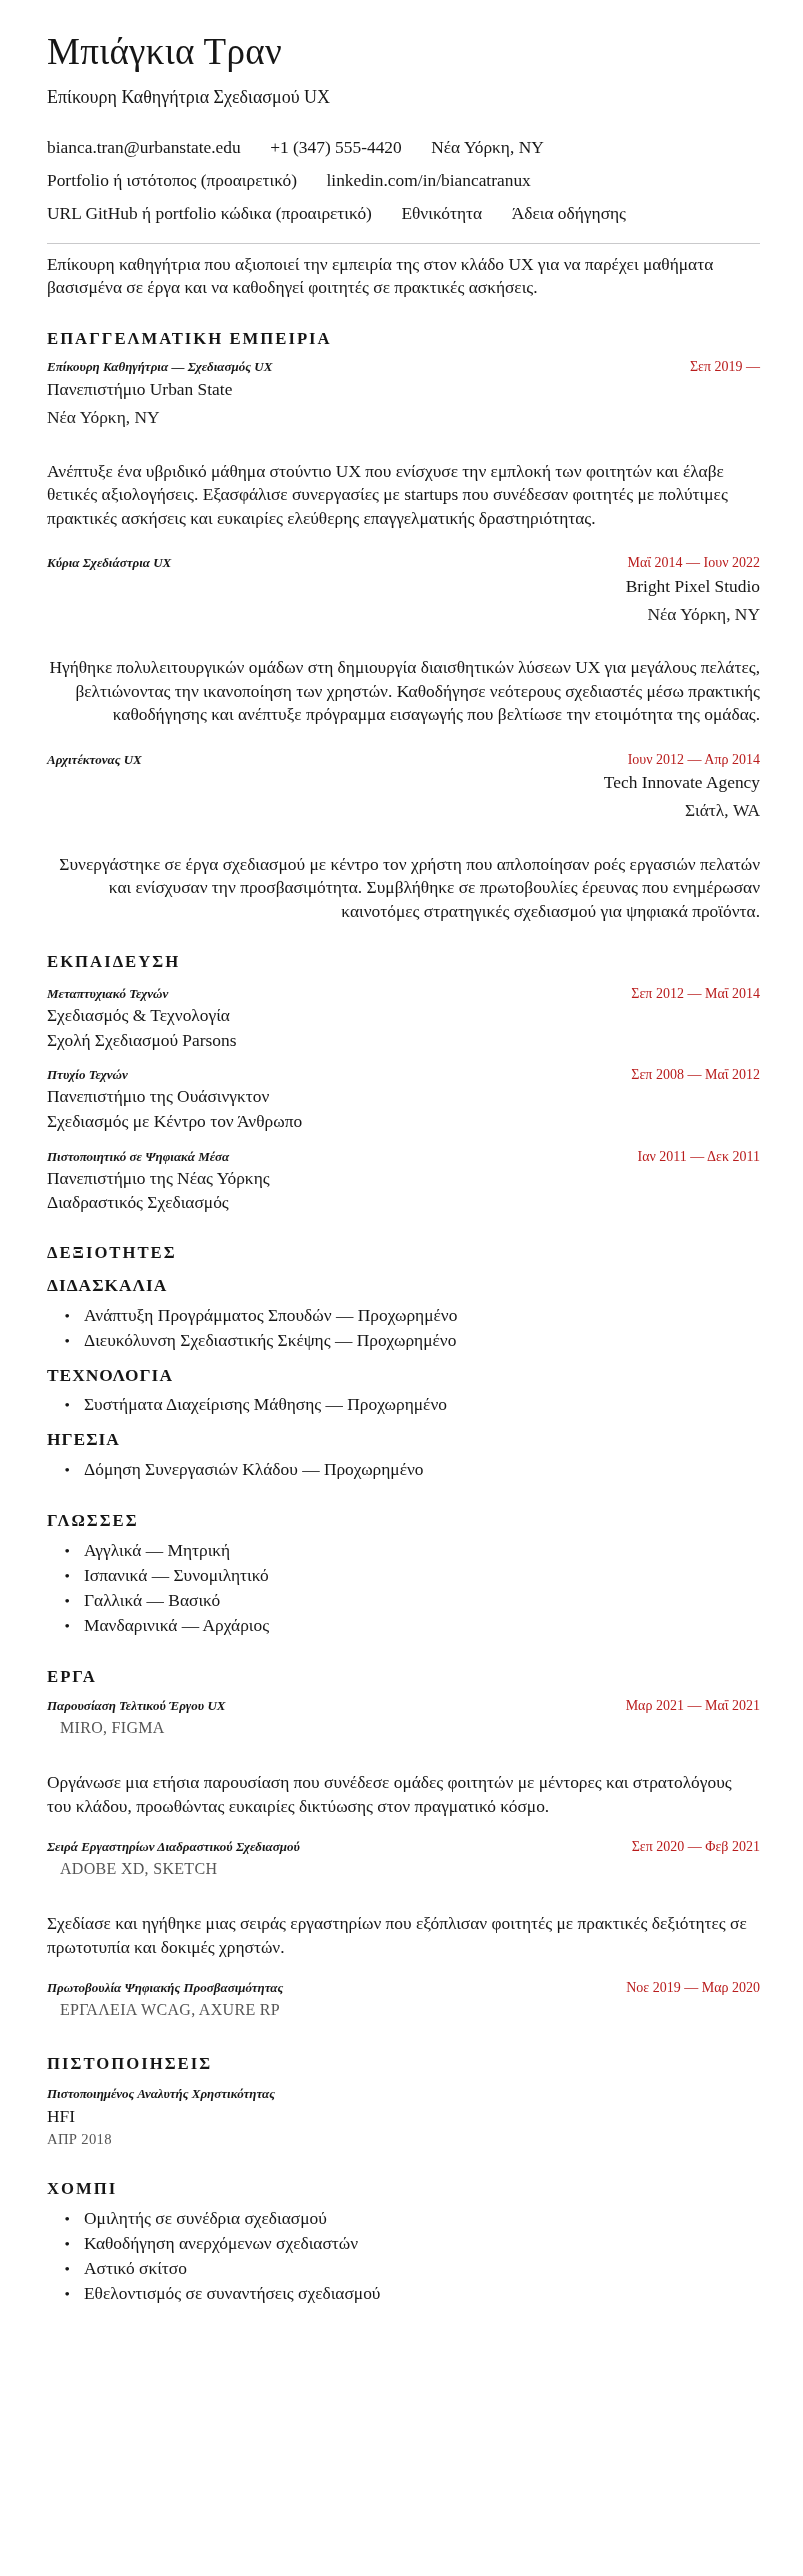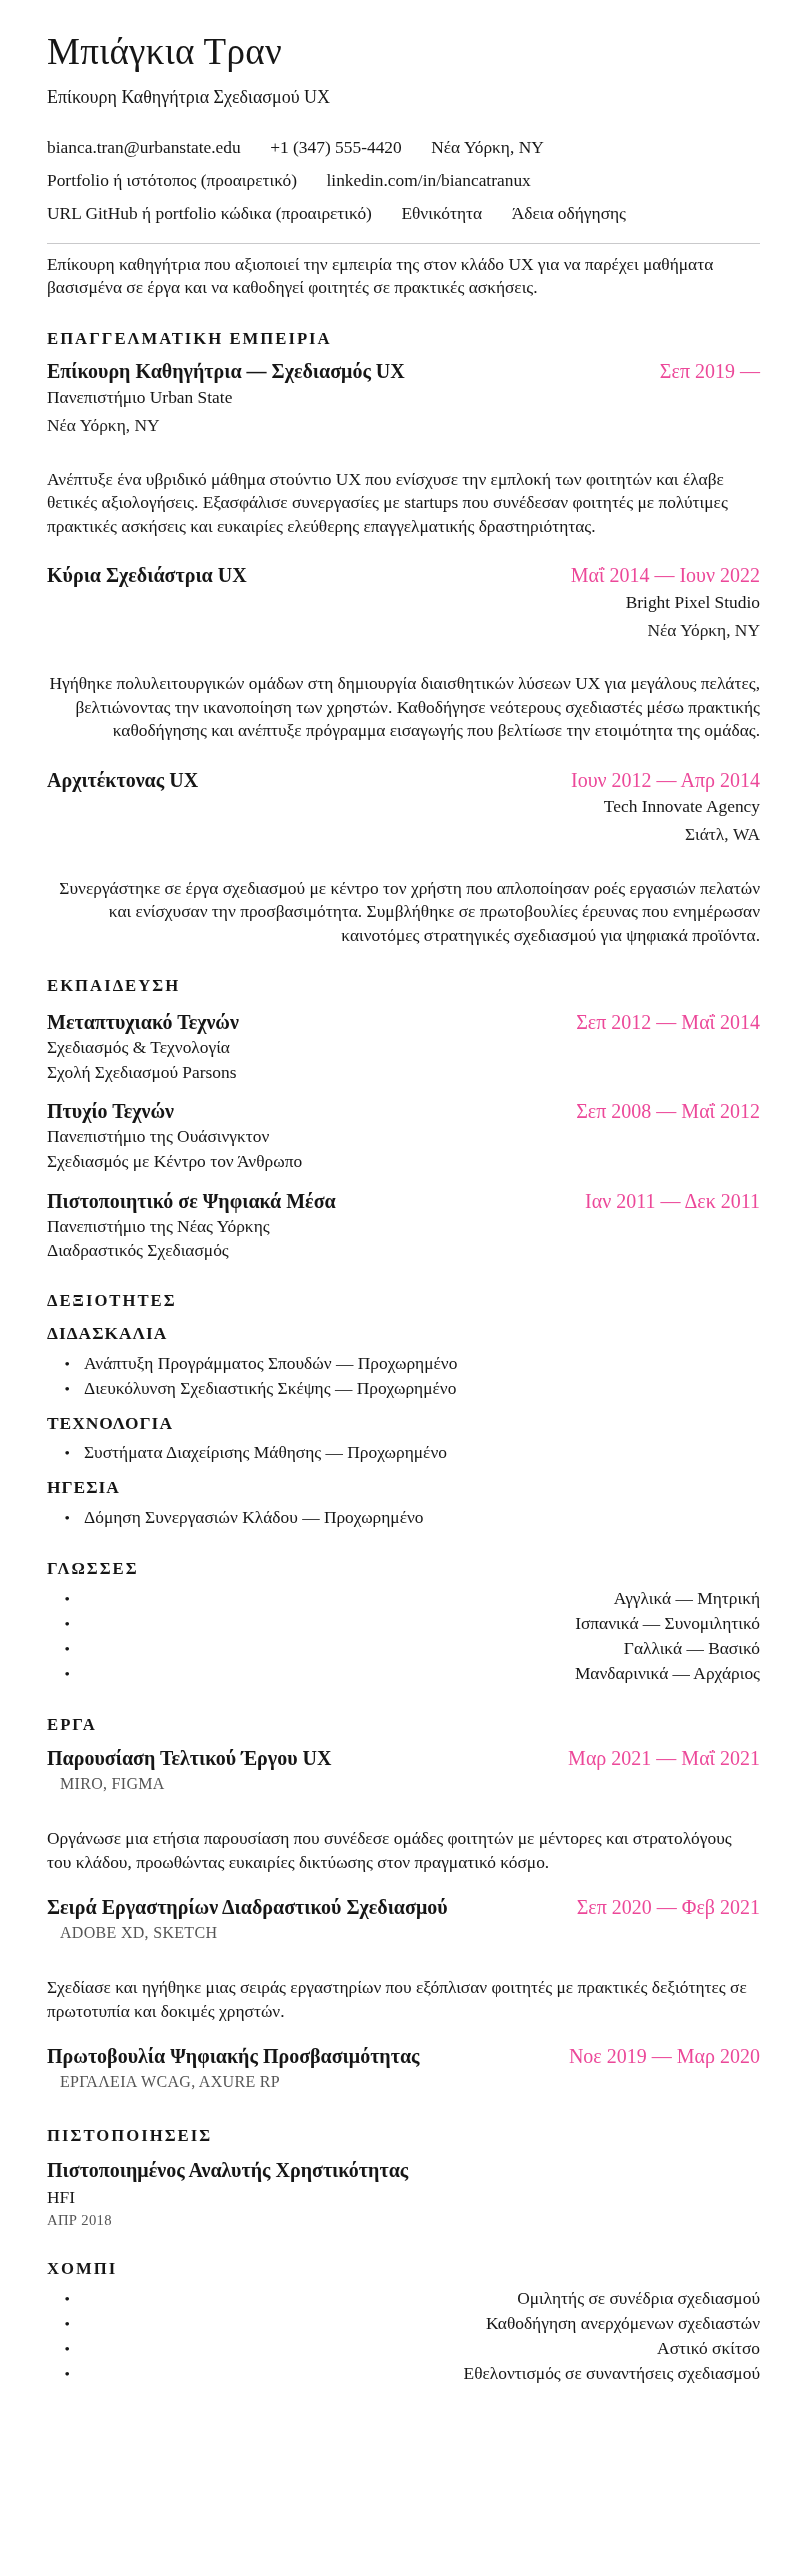--- a/index.html
+++ b/index.html
@@ -58,28 +58,29 @@
   }
 
   .entry { margin-top: 9.4px; }
   .entry + .entry { margin-top: 25.4px; text-align: right; }
   .entry-head {
     display: flex;
     justify-content: space-between;
     align-items: baseline;
   }
   .entry-title {
-    font-size: 20px;
+    font-size: 13px;
     font-weight: 700;
     line-height: 1.2;
     margin: 0;
+    font-style: italic;
   }
   .entry-dates {
-    font-size: 20px;
-    color: #ec4899;
+    font-size: 14px;
+    color: #b91c1c;
     white-space: nowrap;
     margin-left: 27px;
   }
   .entry-org { font-size: 17.4px; line-height: 1.3; margin-top: 3.3px; }
   .entry-loc { font-size: 17.4px; line-height: 1.3; margin-top: 5.4px; color: #222222; }
   .entry-desc {
     font-size: 17.4px;
     line-height: 23.4px;
     margin: 31px 0 0 0;
   }
@@ -110,21 +111,21 @@
   }
   ul.bullets li::before {
     content: "\2022";
     position: absolute;
     left: 17.4px;
     top: 0;
     font-size: 15.4px;
     line-height: inherit;
     color: #161616;
   }
-  ul.bullets.standalone { margin-top: 6.7px; text-align: right; }
+  ul.bullets.standalone { margin-top: 6.7px; }
 
   .proj-entry { margin-top: 10.7px; }
   .proj-entry + .proj-entry { margin-top: 21.4px; }
   .proj-tools {
     font-size: 16px;
     letter-spacing: 0.3px;
     color: #555555;
     line-height: 1.3;
     margin-top: 4px;
     margin-left: 13px;

